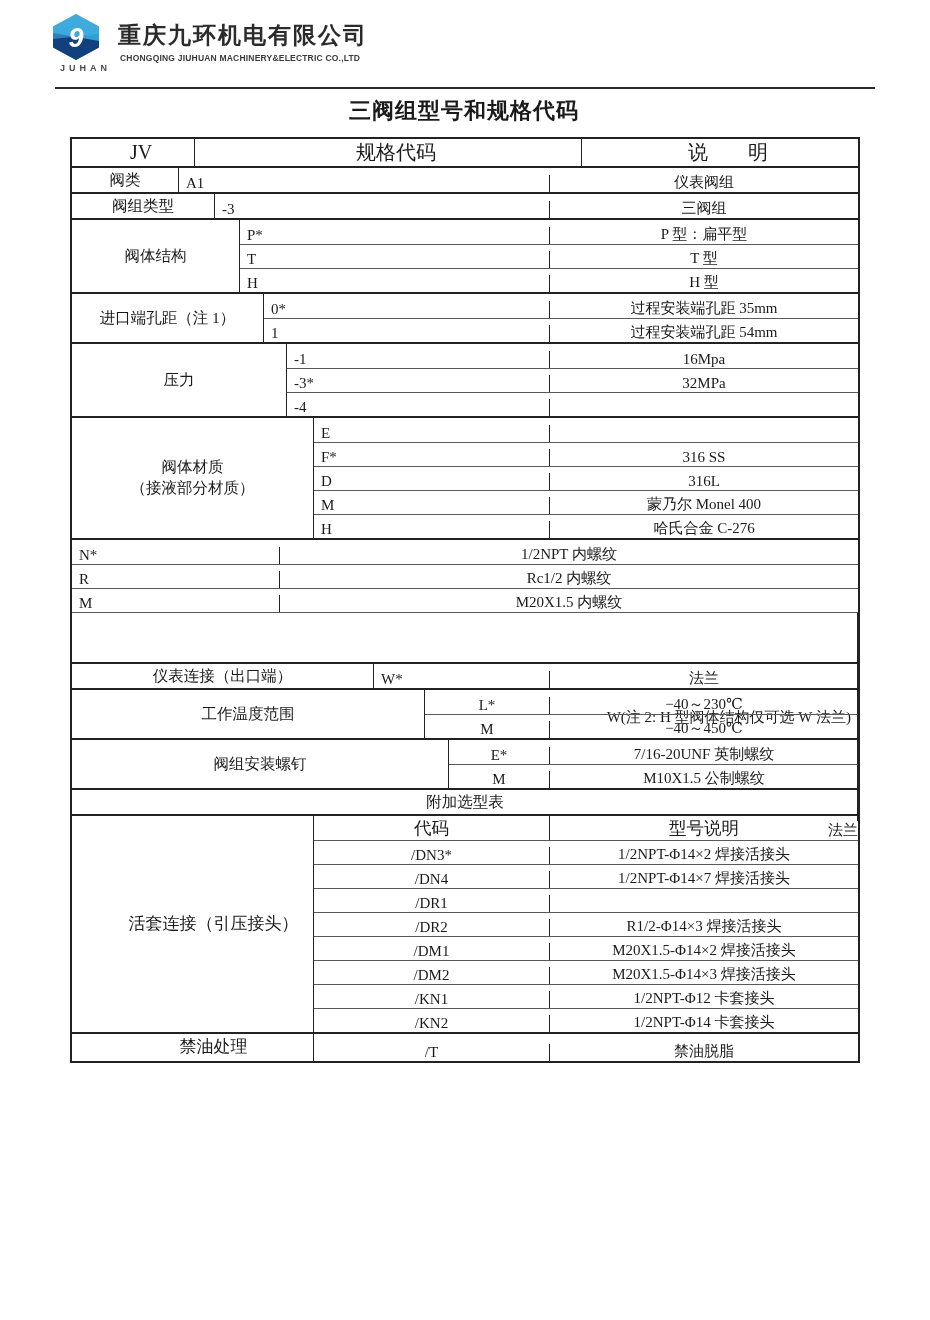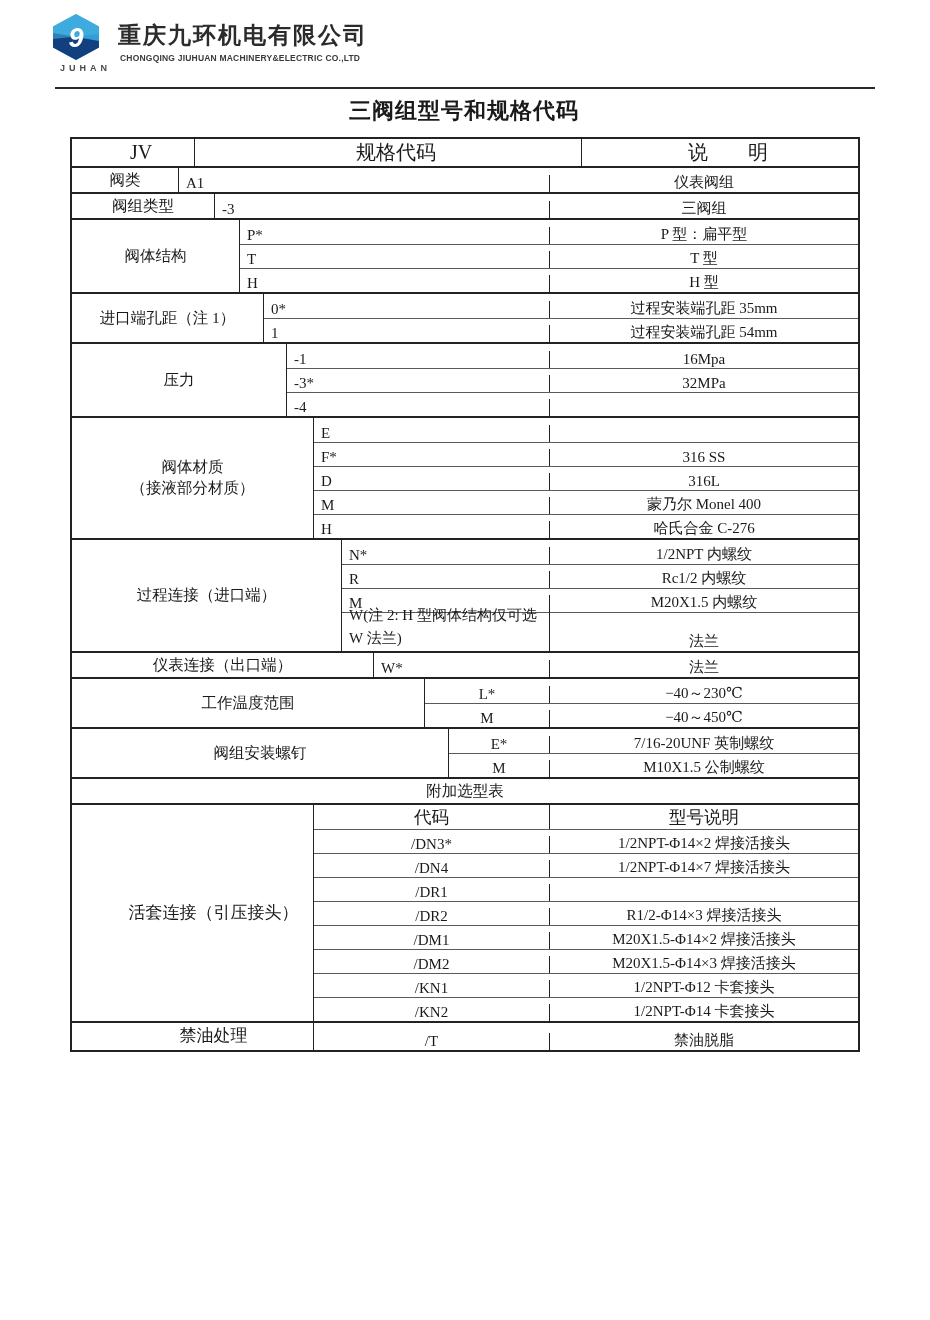--- a/index.html
+++ b/index.html
@@ -21,21 +21,21 @@
   
   .tbl{position:absolute;left:70px;top:137px;width:790px;border:2px solid #222;box-sizing:border-box;
        font-size:15px;}
   .g{display:flex;align-items:stretch;}
   .g + .g{border-top:2px solid #222;}
   .lc{display:flex;flex-direction:column;align-items:center;justify-content:center;text-align:center;
       border-right:1px solid #222;box-sizing:border-box;font-size:15.5px;line-height:1.35;padding:0 2px;}
   .rows{flex:1;display:flex;flex-direction:column;}
   .r{display:flex;align-items:flex-end;height:24px;box-sizing:border-box;}
   .r + .r{border-top:1px solid #5a5a5a;}
-  .r.tall{height:39px;}
+  .r.tall{height:50px;flex-direction:column;}
   .cc{box-sizing:border-box;border-right:1px solid #222;display:flex;align-items:center;
       padding-left:7px;font-size:15px;}
   .cc.ctr{justify-content:center;padding-left:0;}
   .cc.wrap{line-height:1.5;padding:2px 6px 2px 7px;display:flex;align-items:center;}
   .dc{flex:1;display:flex;align-items:center;justify-content:center;text-align:center;font-size:15px;}
   .full{flex:1;display:flex;align-items:center;justify-content:center;height:24px;font-size:15.5px;}
   .hdr .lc,.hdr .cc,.hdr .dc{font-size:20px;margin-left:16px;}
   .big{font-size:17.5px !important;}
   .lc.big2{font-size:17px;padding-left:44px;}
 </style>
@@ -156,21 +156,20 @@
           <div class="dc">蒙乃尔 Monel 400</div>
         </div>
         <div class="r">
           <div class="cc" style="flex:0 0 236px">H</div>
           <div class="dc">哈氏合金 C-276</div>
         </div>
       </div>
     </div>
 
     <div class="g">
-      <div class="lc" style="flex:0 0 270px">过程连接（进口端）</div>
       <div class="rows">
         <div class="r">
           <div class="cc" style="flex:0 0 208px">N*</div>
           <div class="dc">1/2NPT 内螺纹</div>
         </div>
         <div class="r">
           <div class="cc" style="flex:0 0 208px">R</div>
           <div class="dc">Rc1/2 内螺纹</div>
         </div>
         <div class="r">

